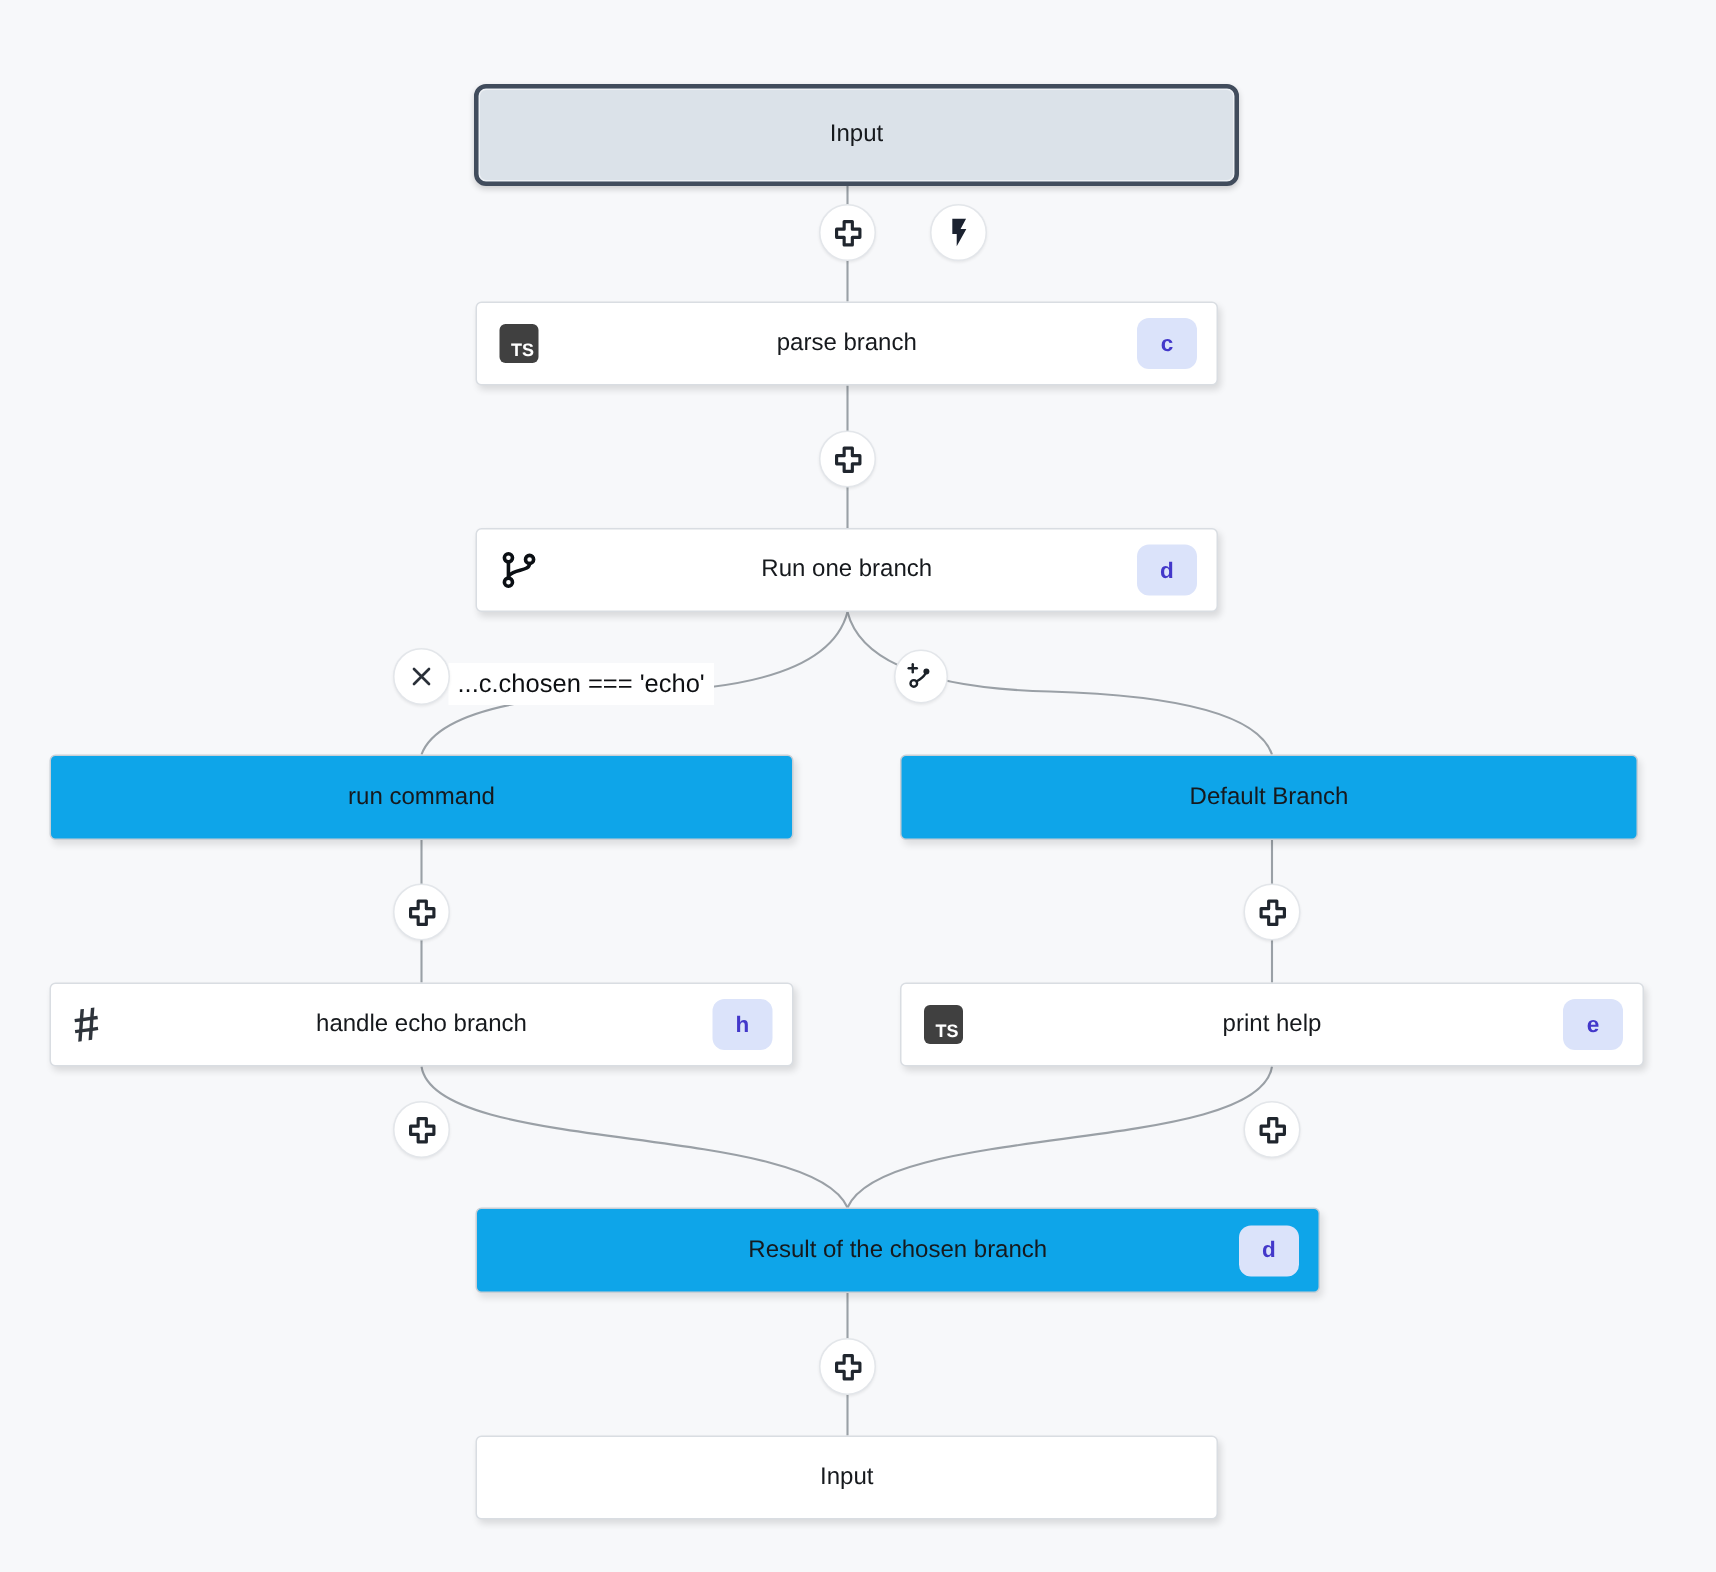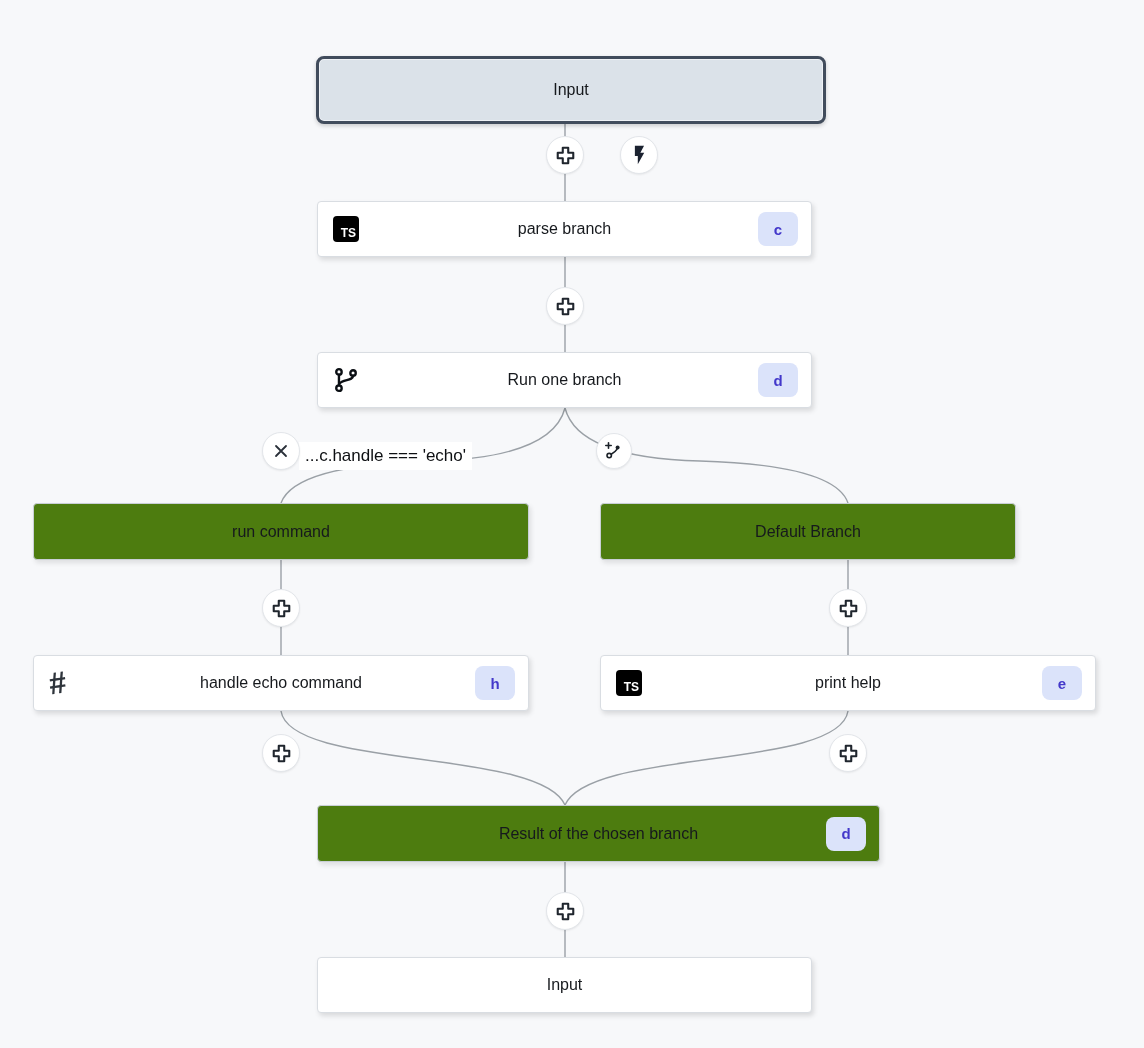--- a/index.html
+++ b/index.html
@@ -23,39 +23,39 @@
     user-select:none;
   }
   .node .label{white-space:nowrap;}
 
   .step{
     background:#ffffff;
     border:1px solid #d9dde2;
     box-shadow:2px 3px 5px rgba(0,0,0,.12);
   }
   .gray{
-    background:#4d7c0f;
+    background:#0ea5e9;
     border:1px solid #c9cfd6;
     box-shadow:2px 3px 5px rgba(0,0,0,.10);
   }
   .selected{
     background:#dbe2e9;
     border:3px solid #414c5c;
     border-radius:8px;
     box-shadow:0 2px 4px rgba(0,0,0,.18), inset 0 0 0 1px #eef1f5;
   }
 
   .leading-icon{
     position:absolute;left:15px;top:50%;
     transform:translateY(-50%);
     display:flex;align-items:center;justify-content:center;
   }
   .ts-icon{
     width:26px;height:26px;border-radius:4px;
-    background:#000000;color:#ffffff;
+    background:#404040;color:#ffffff;
     font-weight:bold;font-size:12px;
     display:flex;align-items:flex-end;justify-content:flex-end;
     padding:0 3px 2px 0;box-sizing:border-box;
   }
   .hash-icon{
     font-size:31px;font-weight:800;color:#2e343b;
     transform:rotate(-8deg);line-height:1;
   }
   .badge{
     position:absolute;right:13px;top:50%;
@@ -127,50 +127,50 @@
       </svg>
     </span>
     <span class="label">Run one branch</span>
     <span class="badge">d</span>
   </div>
 
   <div class="node gray" style="left:33px;top:503px;width:496px;height:57px">
     <span class="label">run command</span>
   </div>
 
-  <div class="node gray" style="left:600px;top:503px;width:416px;height:57px">
+  <div class="node gray" style="left:600px;top:503px;width:492px;height:57px">
     <span class="label">Default Branch</span>
   </div>
 
   <div class="node step" style="left:33px;top:655px;width:496px;height:56px">
     <span class="leading-icon">
       <span class="hash-icon">#</span>
     </span>
-    <span class="label">handle echo command</span>
+    <span class="label">handle echo branch</span>
     <span class="badge">h</span>
   </div>
 
   <div class="node step" style="left:600px;top:655px;width:496px;height:56px">
     <span class="leading-icon">
       <span class="ts-icon">TS</span>
     </span>
     <span class="label">print help</span>
     <span class="badge">e</span>
   </div>
 
   <div class="node gray" style="left:317px;top:805px;width:563px;height:57px">
     <span class="label">Result of the chosen branch</span>
     <span class="badge">d</span>
   </div>
 
   <div class="node step" style="left:317px;top:957px;width:495px;height:56px">
     <span class="label">Input</span>
   </div>
 
-  <div class="condition-label">...c.handle === 'echo'</div>
+  <div class="condition-label">...c.chosen === 'echo'</div>
 
   <button class="circle" style="left:565px;top:155px">
     <svg width="21" height="21" viewBox="0 0 20 20">
       <path d="M7.4,2.6 h5.2 v4.8 h4.8 v5.2 h-4.8 v4.8 h-5.2 v-4.8 h-4.8 v-5.2 h4.8 z" fill="#ffffff" stroke="#20262e" stroke-width="2" stroke-linejoin="round"></path>
     </svg>
   </button>
 
   <button class="circle" style="left:639px;top:155px">
     <svg width="22" height="22" viewBox="0 0 24 24">
       <path d="M7.5 2 v11 h3.2 v9 l7-12.5 h-4.2 l4-7.5 z" fill="#1b2230"></path>

